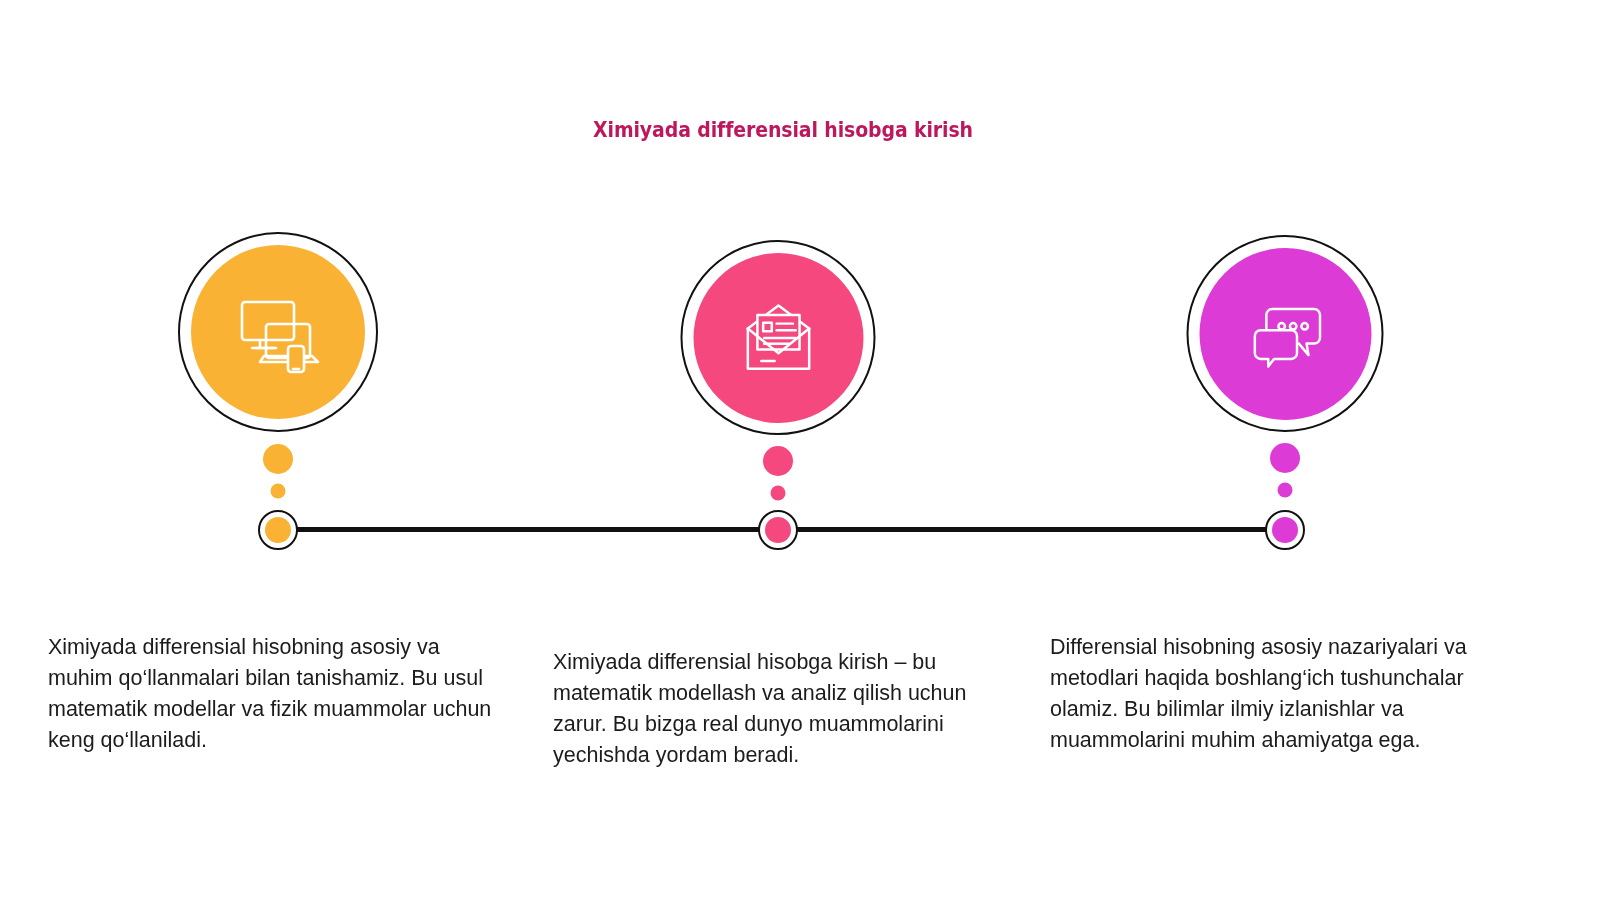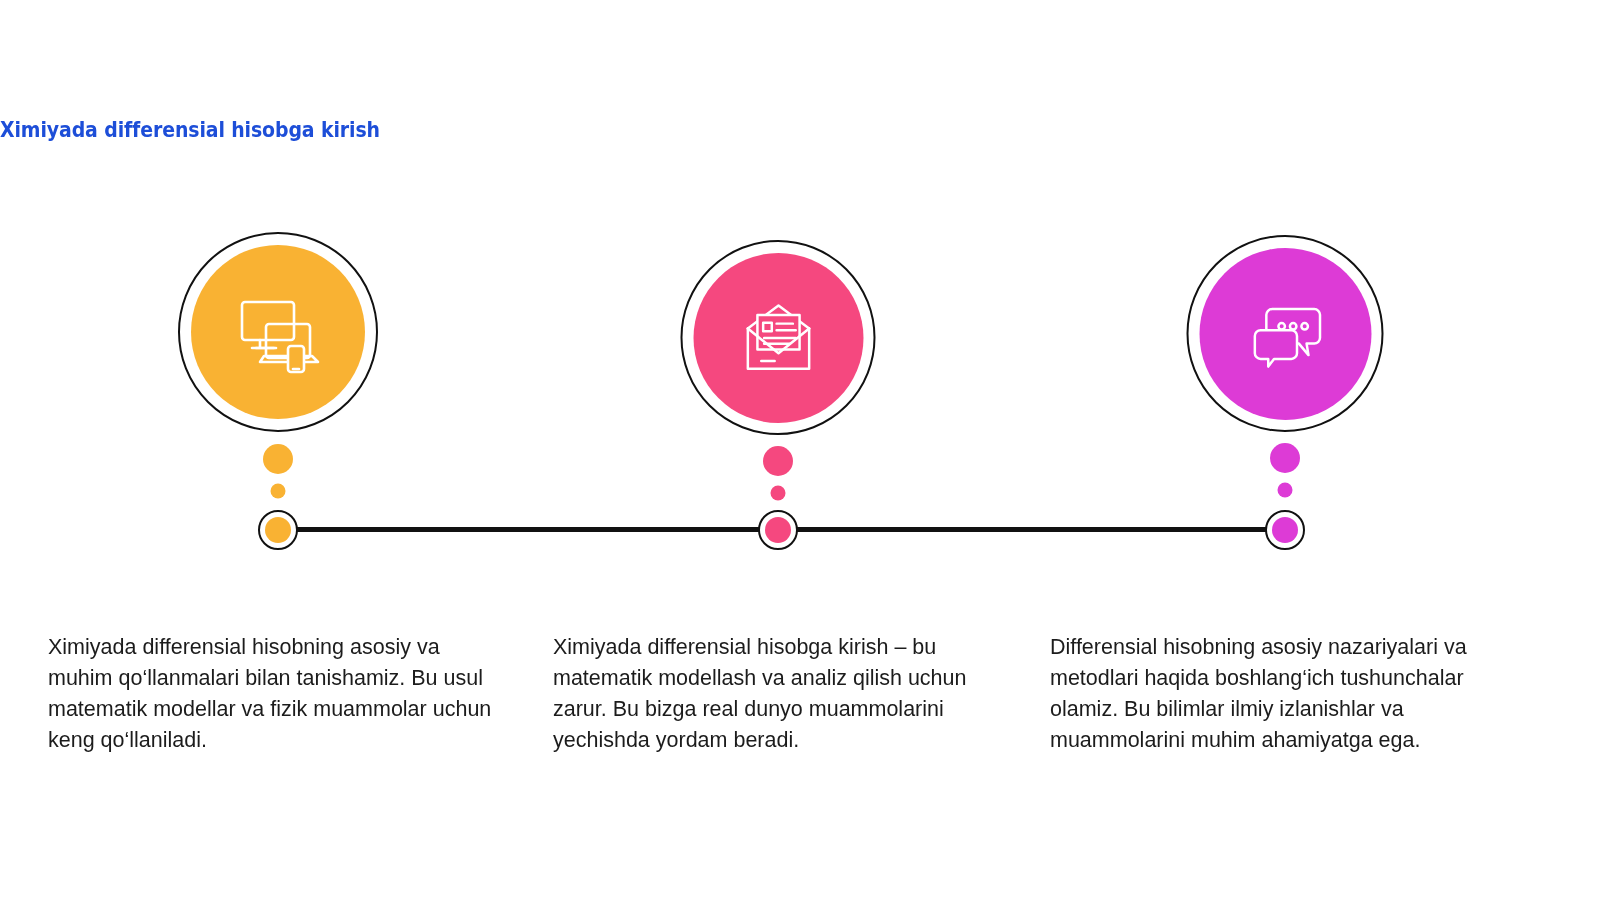--- a/index.html
+++ b/index.html
@@ -23,26 +23,26 @@
     height: 900px;
     background: #ffffff;
   }
 
   
   .title {
     position: absolute;
     left: 0;
     top: 118px;
     width: 1566px;
-    text-align: left;
+    text-align: center;
     font-family: "DejaVu Sans Condensed", "Liberation Sans Narrow", "Liberation Sans", sans-serif;
     font-weight: bold;
     font-size: 21px;
     letter-spacing: -0.1px;
-    color: #1d4ed8;
+    color: #be185d;
     white-space: nowrap;
   }
 
   
   .timeline-line {
     position: absolute;
     left: 278px;
     top: 527px;
     width: 1007px;
     height: 5px;
@@ -173,21 +173,21 @@
       </div>
     </div>
 
     <div class="dot dot-lg" style="left:0; top:461px; background:#F5487F;"></div>
     <div class="dot dot-sm" style="left:0; top:493px; background:#F5487F;"></div>
 
     <div class="node" style="left:0; top:530px;">
       <div class="node-core" style="background:#F5487F;"></div>
     </div>
 
-    <div class="desc" style="left:0; width:450px;">Ximiyada differensial hisobga kirish – bu matematik modellash va analiz qilish uchun zarur. Bu bizga real dunyo muammolarini yechishda yordam beradi.</div>
+    <div class="desc" style="left:0; width:450px;margin-top:15px;">Ximiyada differensial hisobga kirish – bu matematik modellash va analiz qilish uchun zarur. Bu bizga real dunyo muammolarini yechishda yordam beradi.</div>
   </div>
 
   <div class="col" style="left:1285px;">
 
     <div class="circle-wrap" style="left:0; top:235px; width:197px; height:197px;">
       <div class="circle-fill" style="width:172px; height:172px; background:#DD3BD6;">
 
         <svg width="92" height="92" viewBox="0 0 96 96" fill="none" stroke="#ffffff" stroke-width="2.6" stroke-linecap="round" stroke-linejoin="round">
           <path d="M34 22 L78 22 A6 6 0 0 1 84 28 L84 52 A6 6 0 0 1 78 58 L70 58 L72 70 L62 58 L34 58 A6 6 0 0 1 28 52 L28 28 A6 6 0 0 1 34 22 Z"></path>
           <circle cx="44" cy="40" r="3.4"></circle>

